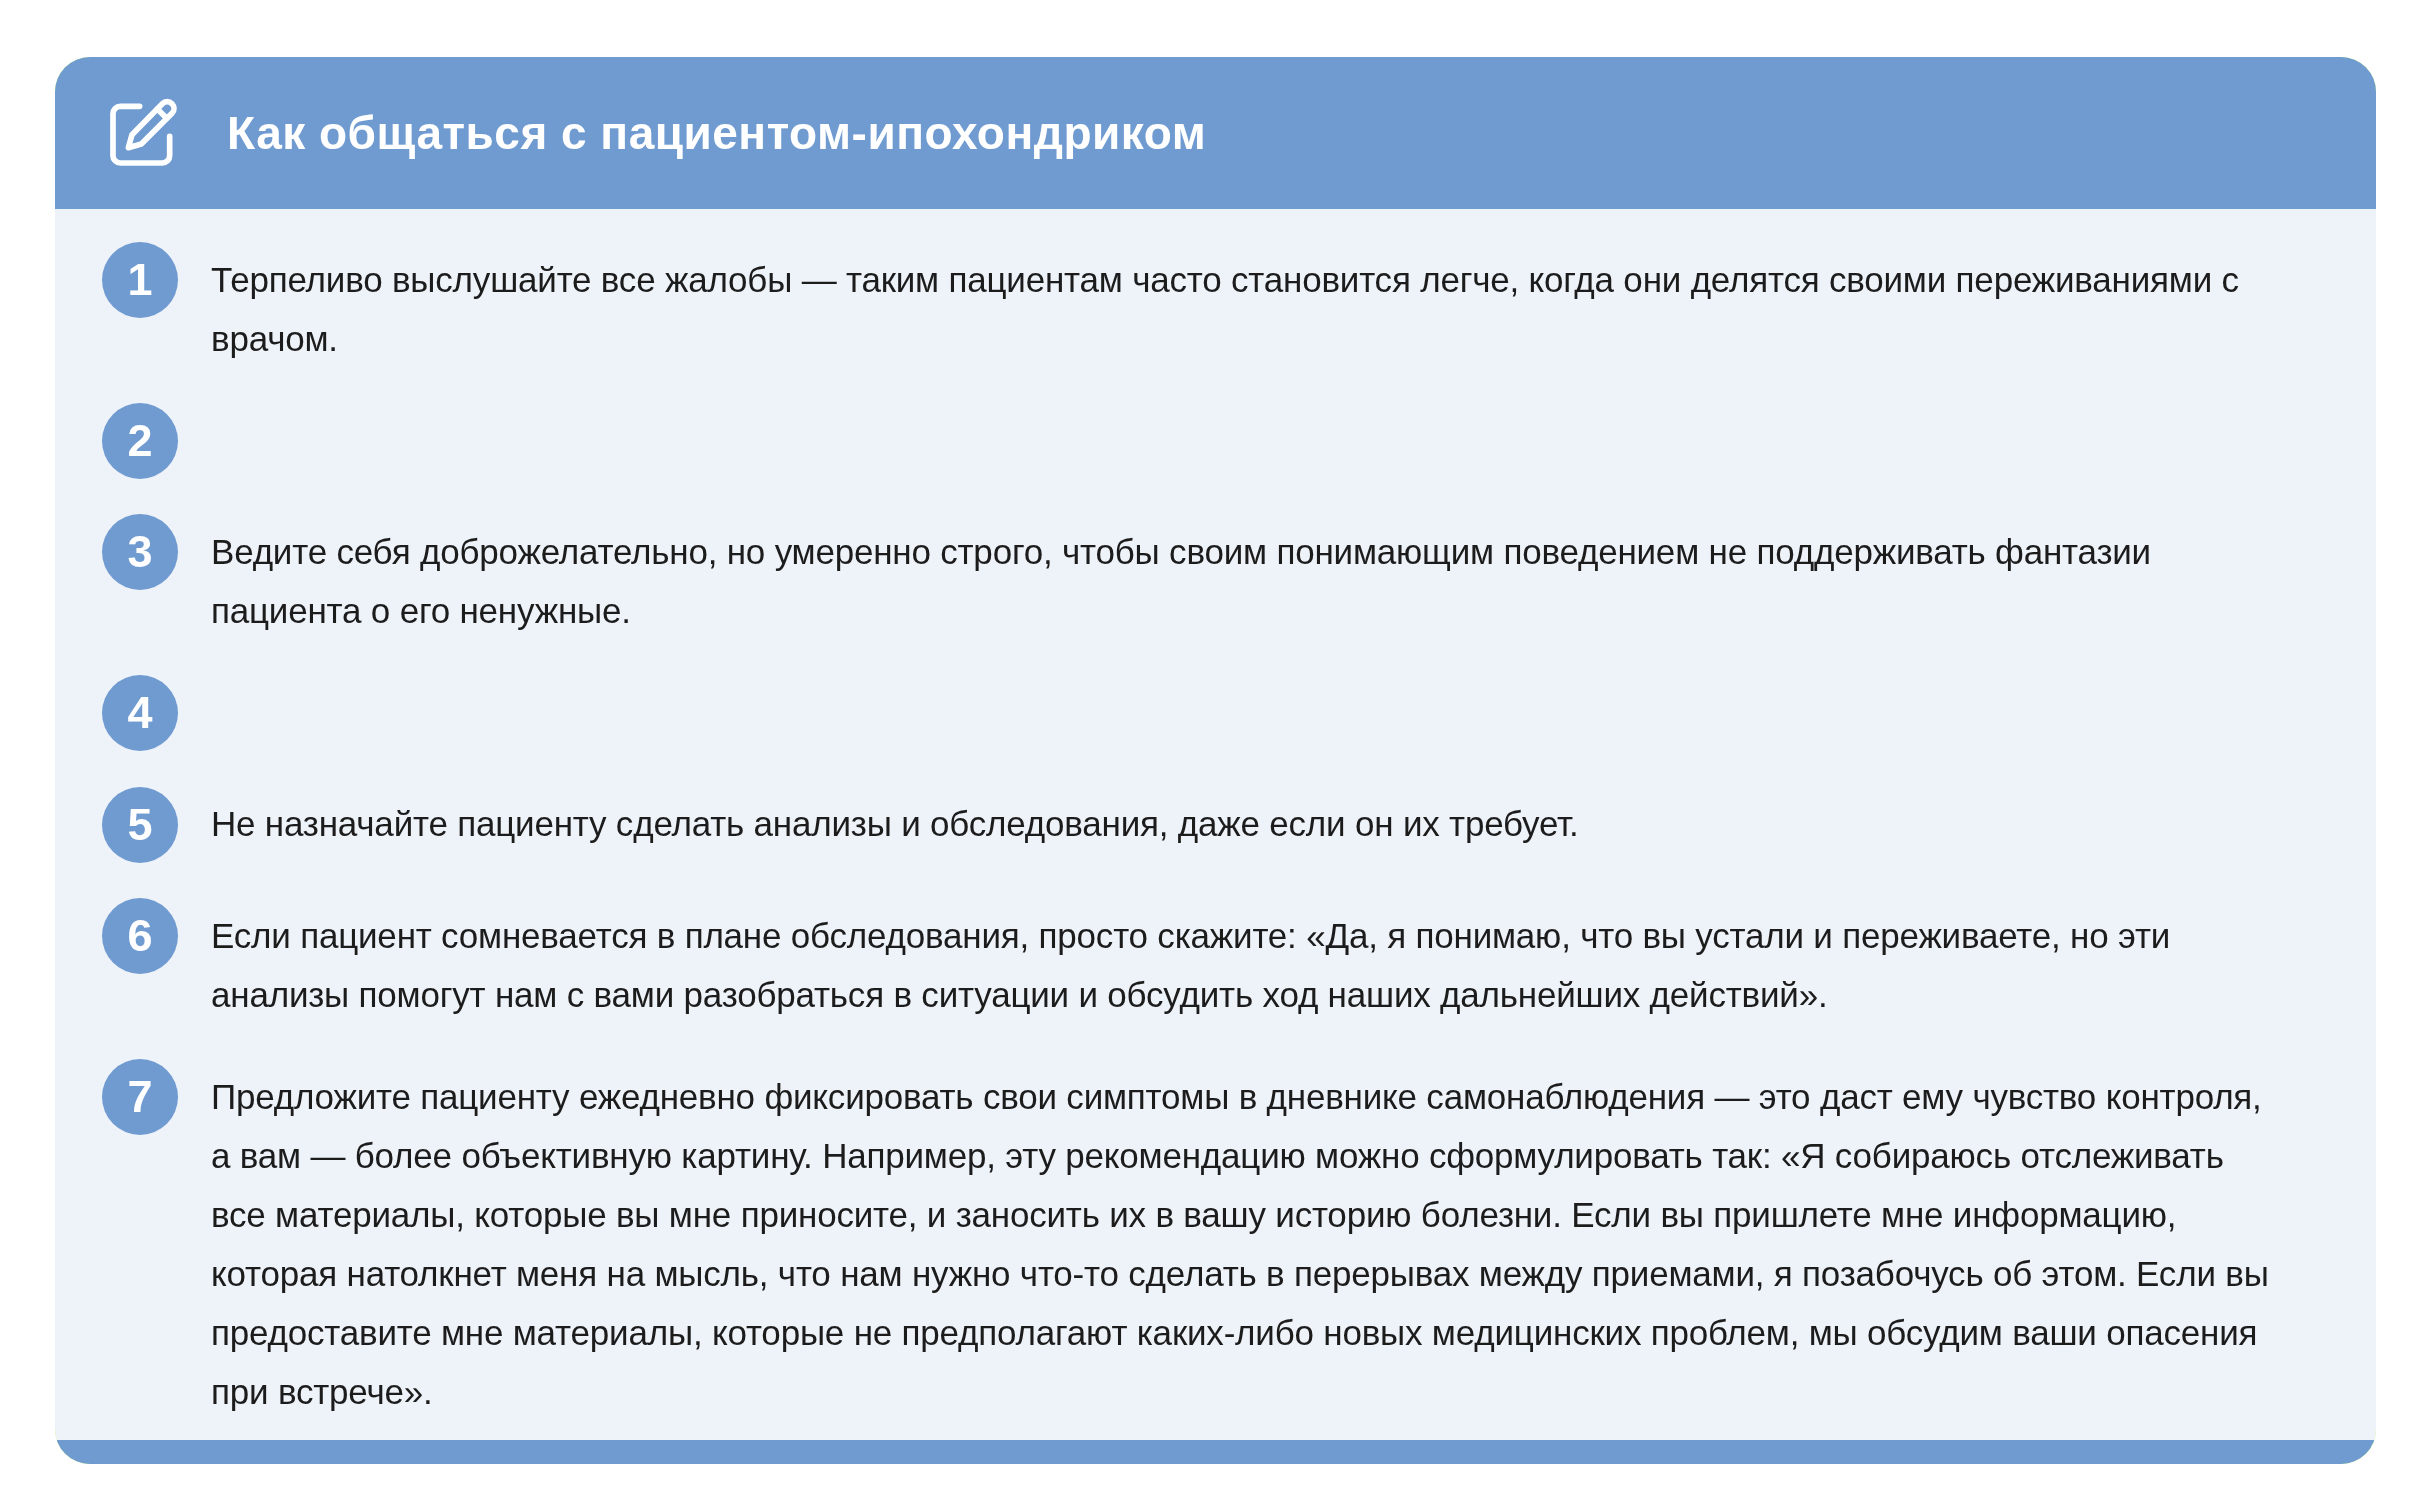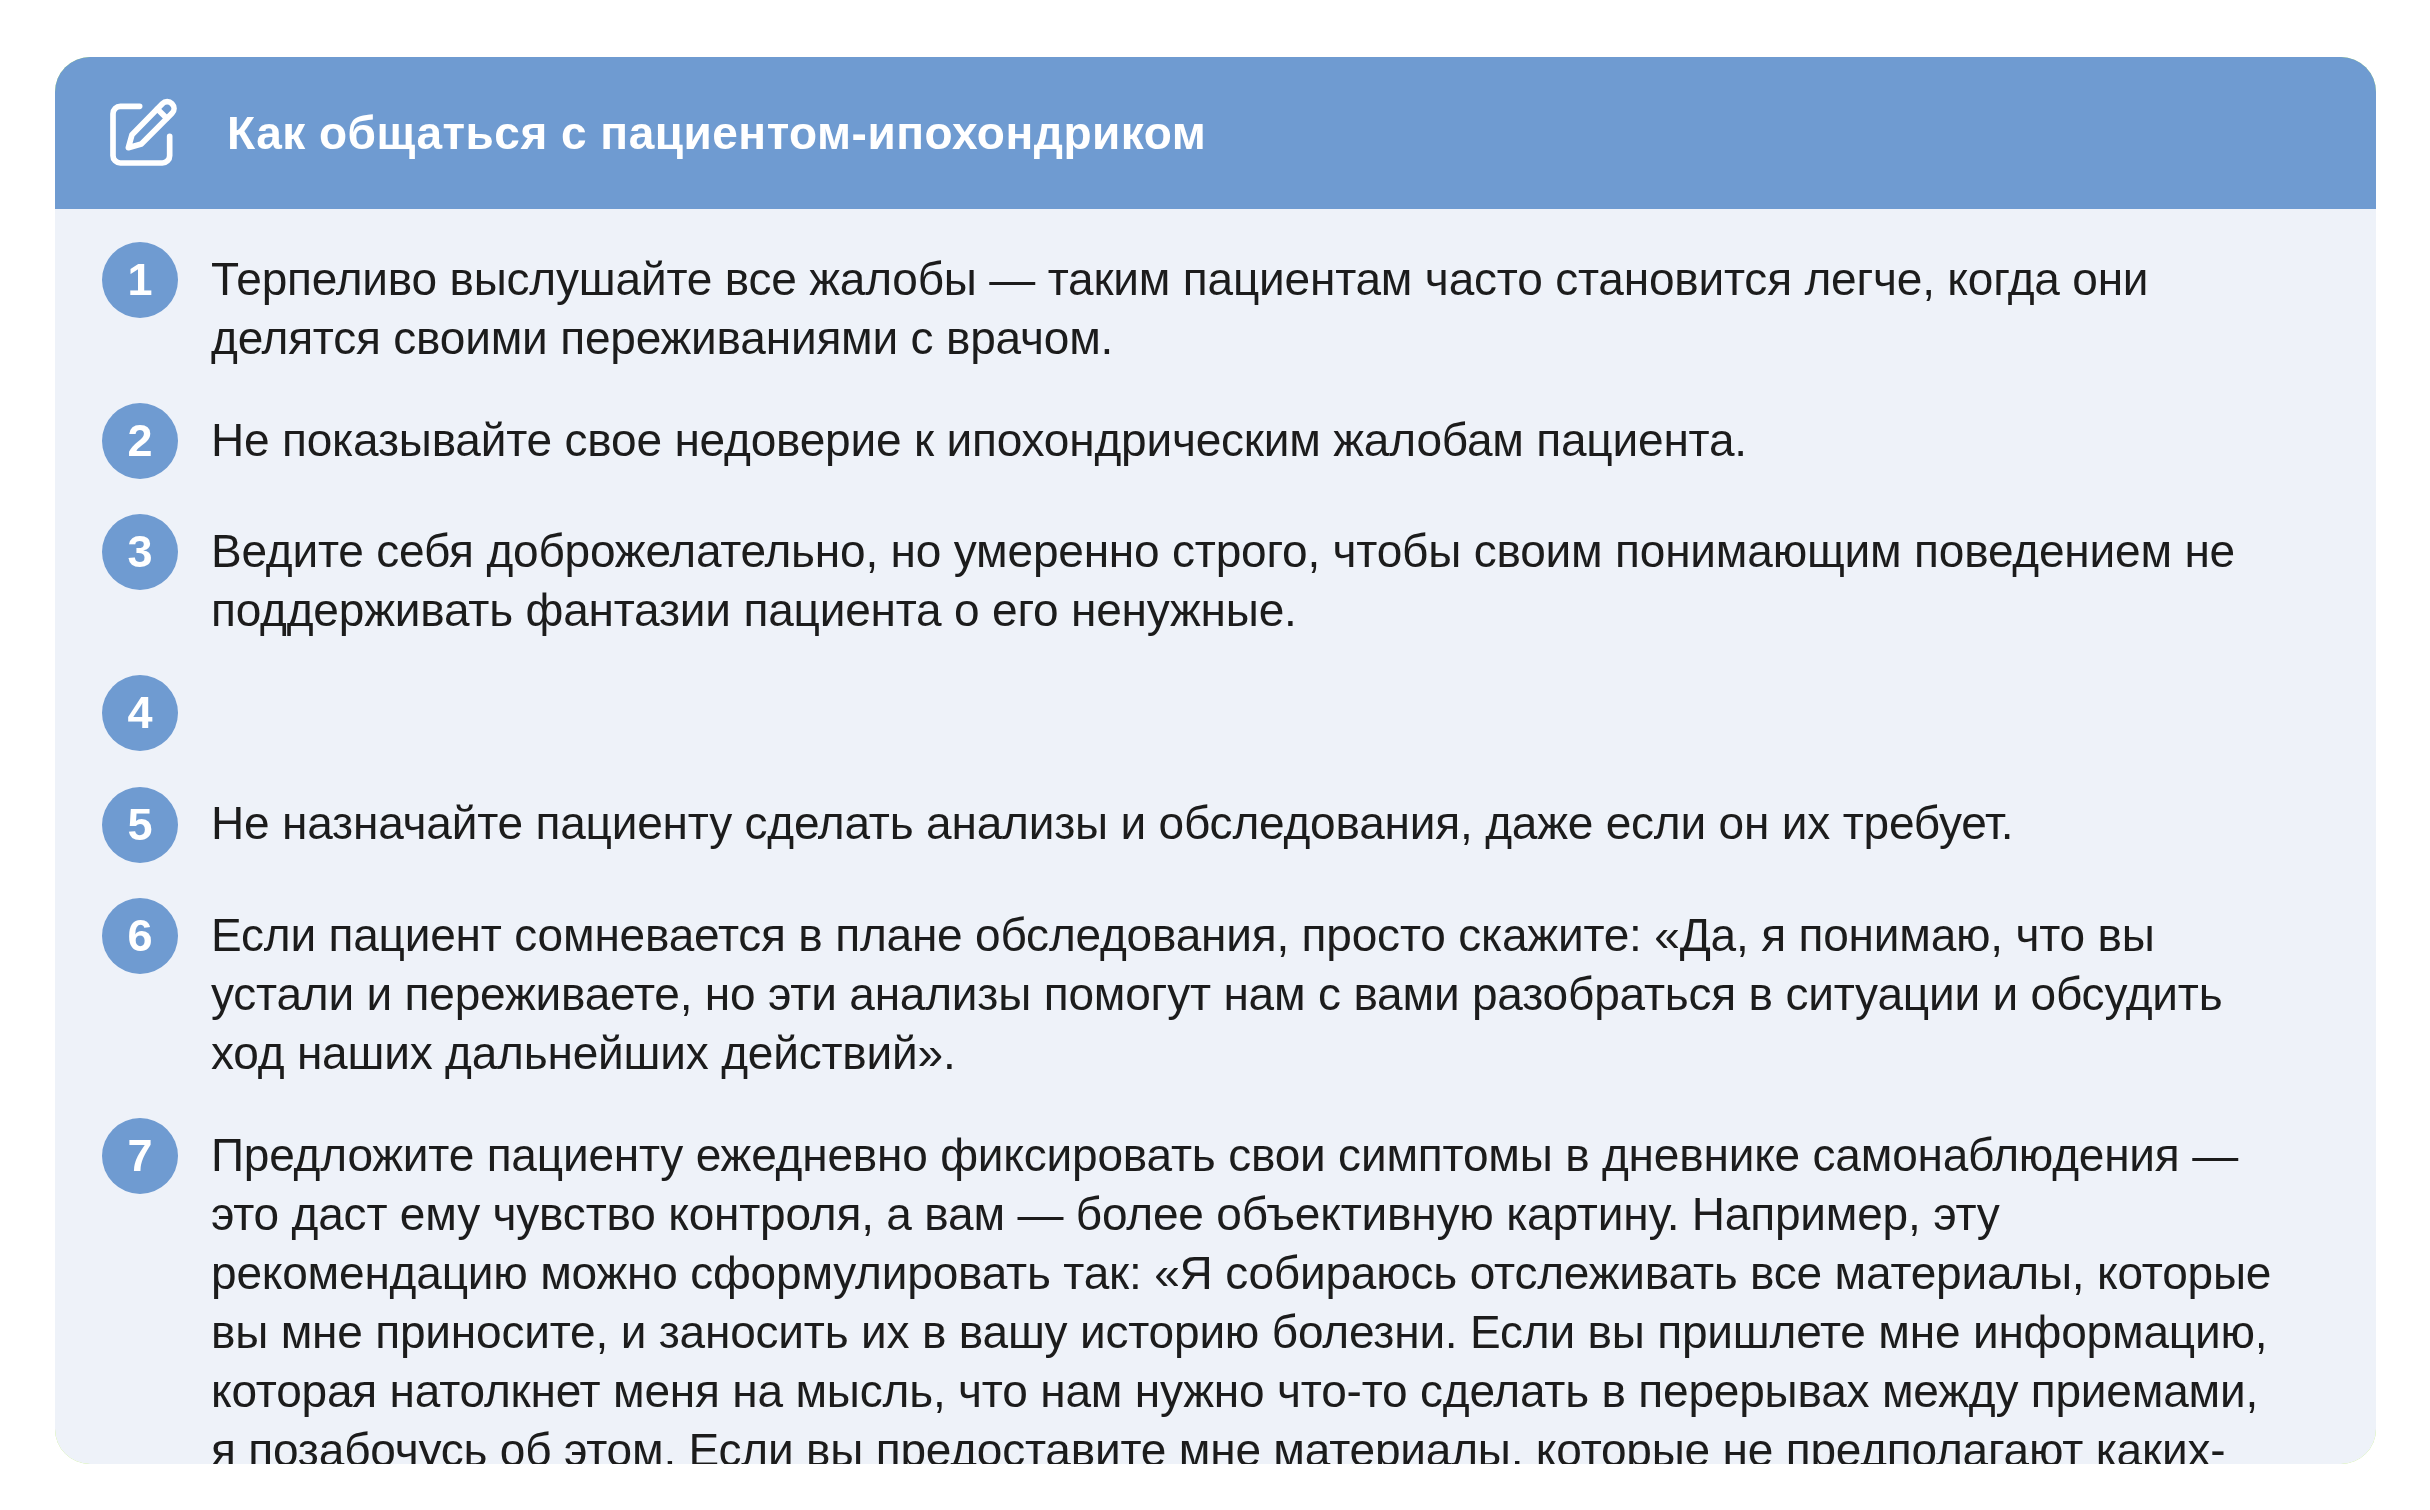--- a/index.html
+++ b/index.html
@@ -77,21 +77,21 @@
     color: #ffffff;
     font-size: 45px;
     font-weight: bold;
     display: flex;
     align-items: center;
     justify-content: center;
   }
   .item-text {
     margin: 0;
     color: #1c1c1c;
-    font-size: 46px;
+    font-size: 35px;
     line-height: 59px;
     letter-spacing: -0.2px;
   }
   .card-footer {
     flex: 0 0 45px;
     background: #6f9bd1;
   }
 </style>
 </head>
 <body>
@@ -110,21 +110,20 @@
   </header>
 
   <div class="card-body">
   <div class="item">
     <div class="badge">1</div>
     <p class="item-text">Терпеливо выслушайте все жалобы — таким пациентам часто становится легче, когда они делятся своими переживаниями с врачом.</p>
   </div>
 
   <div class="item">
     <div class="badge">2</div>
-    <p class="item-text">Не показывайте свое недоверие к ипохондрическим жалобам пациента.</p>
   </div>
 
   <div class="item">
     <div class="badge">3</div>
     <p class="item-text">Ведите себя доброжелательно, но умеренно строго, чтобы своим понимающим поведением не поддерживать фантазии пациента о его ненужные.</p>
   </div>
 
   <div class="item">
     <div class="badge">4</div>
   </div>

